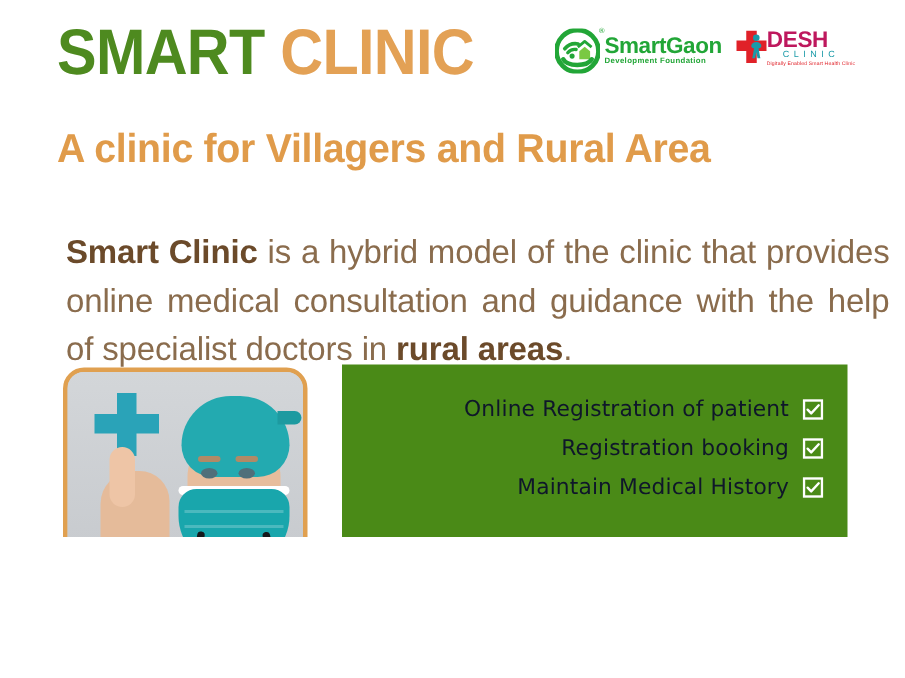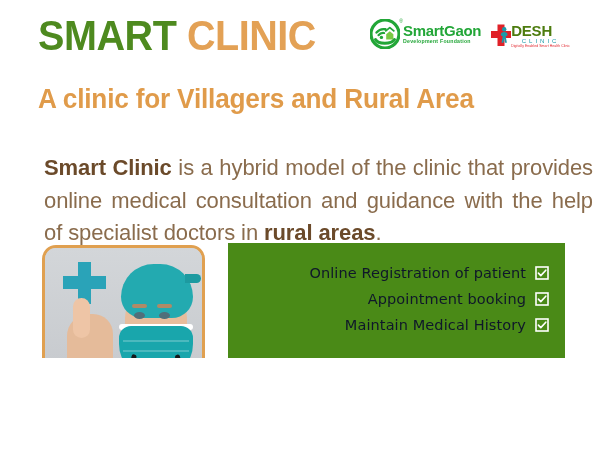--- a/index.html
+++ b/index.html
@@ -39,21 +39,21 @@
   }
   .brand-smart { color: #4e8a1f; }
   .brand-clinic { color: #e3a155; }
 
   
   .logos {
     position: absolute;
     left: 370px;
     top: 19px;
     display: flex;
-    align-items: flex-end;
+    align-items: flex-start;
     gap: 8px;
   }
   .logo-smartgaon {
     display: flex;
     align-items: center;
     gap: 3px;
   }
   .sg-mark {
     position: relative;
     width: 30px;
@@ -103,21 +103,21 @@
   .desh-words {
     display: flex;
     flex-direction: column;
     line-height: 1;
     margin-left: -3px;
   }
   .desh-name {
     font-family: "Liberation Sans", sans-serif;
     font-weight: bold;
     font-size: 15px;
-    color: #4d7c0f;
+    color: #be185d;
     letter-spacing: -0.2px;
   }
   .desh-sub {
     font-family: "Liberation Sans", sans-serif;
     font-size: 6px;
     color: #1a9aa8;
     letter-spacing: 3px;
     text-align: center;
     margin-top: 0px;
   }
@@ -502,21 +502,21 @@
 
       <li class="feature-item">
         <span class="feature-label">Online Registration of patient</span>
         <svg class="checkbox-icon" viewBox="0 0 14 14" aria-hidden="true">
           <rect x="1" y="1" width="12" height="12" fill="none" stroke="#ffffff" stroke-width="1.6"></rect>
           <path d="M3.4 7.1l2.4 2.5 5-5.4" fill="none" stroke="#ffffff" stroke-width="1.6" stroke-linecap="round" stroke-linejoin="round"></path>
         </svg>
       </li>
 
       <li class="feature-item">
-        <span class="feature-label">Appointment booking</span>
+        <span class="feature-label">Registration booking</span>
         <svg class="checkbox-icon" viewBox="0 0 14 14" aria-hidden="true">
           <rect x="1" y="1" width="12" height="12" fill="none" stroke="#ffffff" stroke-width="1.6"></rect>
           <path d="M3.4 7.1l2.4 2.5 5-5.4" fill="none" stroke="#ffffff" stroke-width="1.6" stroke-linecap="round" stroke-linejoin="round"></path>
         </svg>
       </li>
 
 
 
 
       <li class="feature-item">

